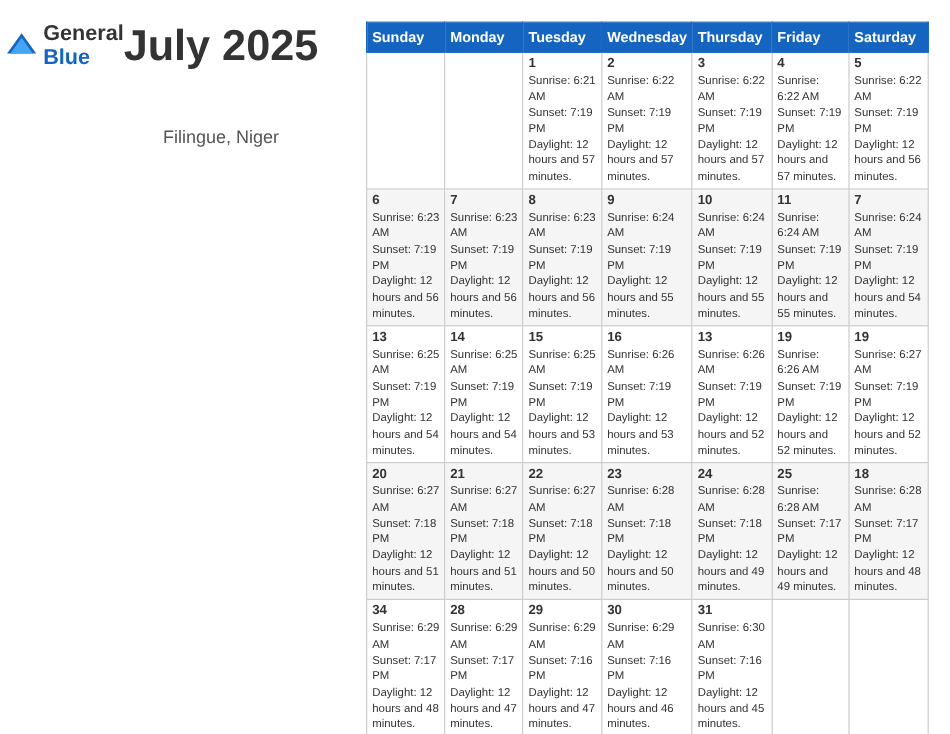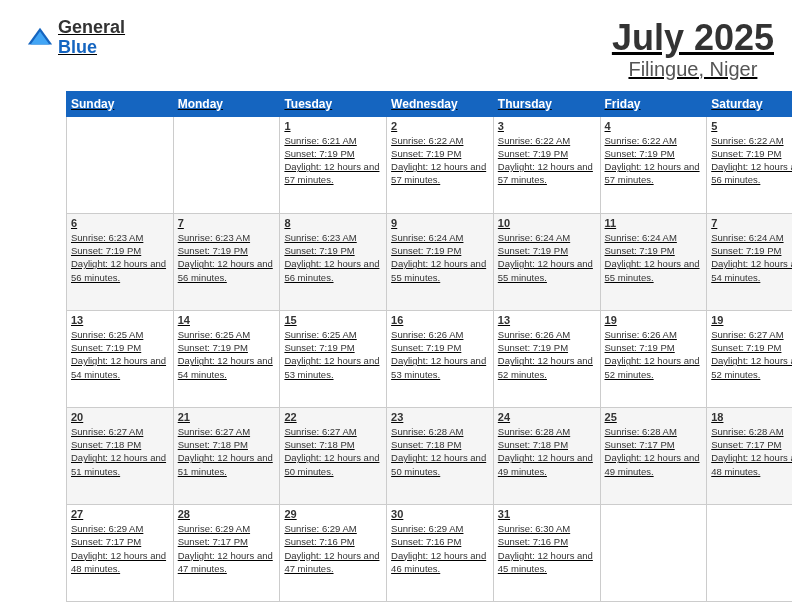--- a/index.html
+++ b/index.html
@@ -6,24 +6,23 @@
     body {
       width: 792px;
       height: 612px;
       font-family: Arial, sans-serif;
       background: #fff;
       overflow: hidden;
     }
     .page {
       width: 792px;
       height: 612px;
-      padding: 18px 18px 10px 26px;
+      padding: 18px 18px 10px 4px;
       display: flex;
-      flex-direction: column;
-      text-decoration: underline;
+      flex-direction: row;
     }
     .header {
       display: flex;
       justify-content: space-between;
       align-items: flex-start;
       margin-bottom: 10px;
     }
     .logo {
       display: flex;
       align-items: center;
@@ -51,22 +50,23 @@
     .title-block {
       text-align: center;
     }
     .title-month {
       font-size: 36px;
       font-weight: bold;
       color: #333;
       line-height: 1.1;
     }
     .title-location {
-      font-size: 20px;
+      font-size: 15px;
       color: #555;
+      margin-top: 48px;
     }
     .calendar-table {
       width: 100%;
       border-collapse: collapse;
       flex: 1;
       margin-left: 40px;
     }
     .calendar-table th {
       background: #1565c0;
       color: #fff;
@@ -300,21 +300,21 @@
           </td>
           <td>
             <span class="day-number">18</span>
             <div class="day-info" style="white-space: pre-line;">Sunrise: 6:28 AM
 Sunset: 7:17 PM
 Daylight: 12 hours and 48 minutes.</div>
           </td>
         </tr>
         <tr>
           <td>
-            <span class="day-number">27</span>
+            <span class="day-number">34</span>
             <div class="day-info" style="white-space: pre-line;">Sunrise: 6:29 AM
 Sunset: 7:17 PM
 Daylight: 12 hours and 48 minutes.</div>
           </td>
           <td>
             <span class="day-number">28</span>
             <div class="day-info" style="white-space: pre-line;">Sunrise: 6:29 AM
 Sunset: 7:17 PM
 Daylight: 12 hours and 47 minutes.</div>
           </td>

